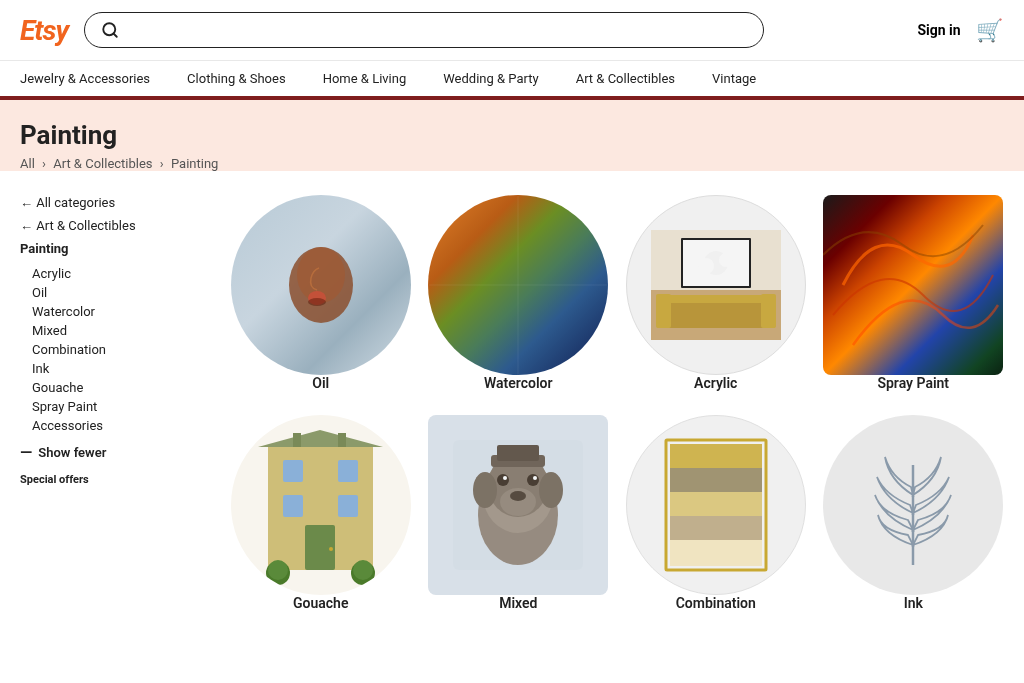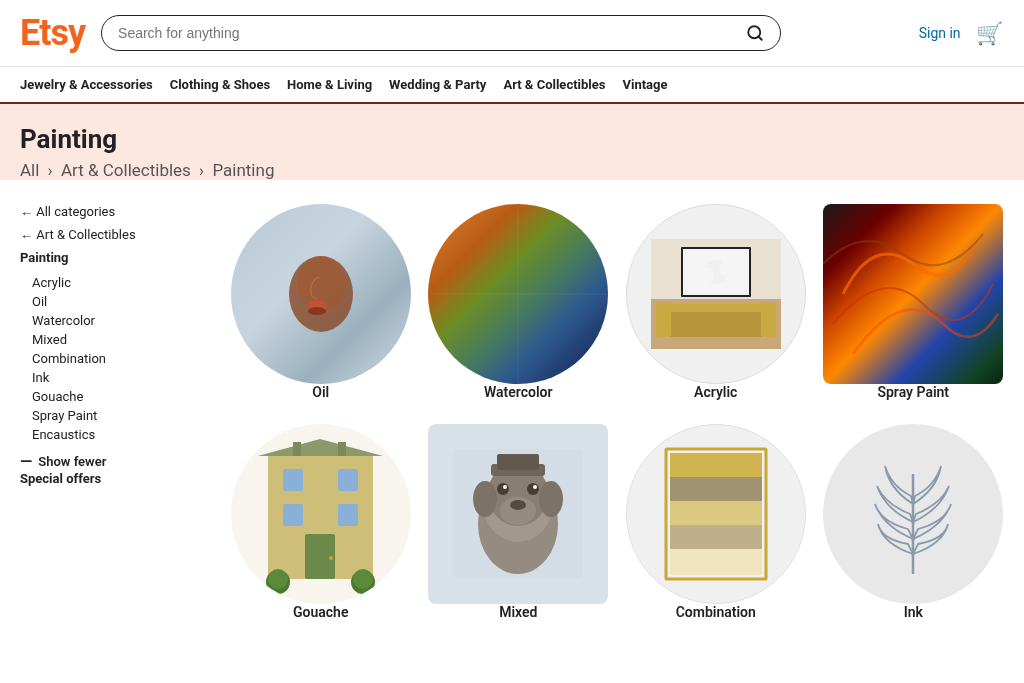--- a/index.html
+++ b/index.html
@@ -1,68 +1,67 @@
 <!DOCTYPE html>
 <html><head>
   <meta charset="utf-8">
   <style>
     * { box-sizing: border-box; margin: 0; padding: 0; }
     body { font-family: -apple-system, BlinkMacSystemFont, 'Segoe UI', Roboto, sans-serif; background: #fff; color: #222; font-size: 14px; }
 
     
     .header { display: flex; align-items: center; padding: 12px 20px; border-bottom: 1px solid #e8e8e8; gap: 16px; }
-    .logo { font-size: 36px; font-weight: bold; color: #f1641e; letter-spacing: -1px; white-space: nowrap; }
+    .logo { font-size: 28px; font-weight: bold; color: #f1641e; font-style: italic; letter-spacing: -1px; white-space: nowrap; }
     .search-bar { flex: 1; display: flex; align-items: center; border: 1.5px solid #222; border-radius: 24px; padding: 8px 16px; background: #fff; max-width: 680px; }
     .search-bar input { flex: 1; border: none; outline: none; font-size: 14px; background: transparent; }
     .search-icon-wrap { display: flex; align-items: center; color: #222; cursor: pointer; }
     .header-actions { display: flex; align-items: center; gap: 16px; margin-left: auto; white-space: nowrap; }
-    .sign-in-btn { font-size: 14px; font-weight: 400; color: #0369a1; cursor: pointer; text-decoration: none; }
+    .sign-in-btn { font-size: 14px; font-weight: 700; color: #000000; cursor: pointer; text-decoration: none; }
     .cart-icon { font-size: 22px; cursor: pointer; }
 
     
-    .nav { display: flex; gap: 17px; padding: 0 20px; border-bottom: 2px solid #7f1d1d; overflow-x: auto; font-weight: bold; }
+    .nav { display: flex; gap: 37px; padding: 0 20px; border-bottom: 4px solid #7f1d1d; overflow-x: auto; }
     .nav-item { padding: 10px 0; font-size: 13px; color: #222; cursor: pointer; white-space: nowrap; text-decoration: none; }
 
     
     .page-banner { background: #fce8e0; padding: 20px 20px 0 20px; }
     .page-title { font-size: 26px; font-weight: bold; color: #222; margin-bottom: 6px; }
-    .breadcrumb { font-size: 17px; color: #555; margin-bottom: 4px; }
+    .breadcrumb { font-size: 13px; color: #555; margin-bottom: 4px; }
     .breadcrumb a { color: #555; text-decoration: none; }
     .breadcrumb .sep { margin: 0 4px; }
     .results-count { font-size: 12px; color: #555; margin-bottom: 10px; }
     .info-icon { display: inline-block; width: 13px; height: 13px; border-radius: 50%; border: 1px solid #555; text-align: center; line-height: 12px; font-size: 10px; cursor: pointer; }
 
     
     .main-layout { display: flex; padding: 20px; gap: 30px; }
 
     
     .sidebar { width: 180px; flex-shrink: 0; }
     .sidebar-link { display: flex; gap: 6px; font-size: 13px; color: #222; cursor: pointer; margin-bottom: 8px; text-decoration: none; }
     .sidebar-category { font-size: 13px; font-weight: 700; color: #222; margin-bottom: 8px; margin-top: 4px; }
     .sidebar-subitem { font-size: 13px; color: #222; cursor: pointer; padding: 2px 0 2px 12px; display: block; text-decoration: none; }
     .show-fewer { display: flex; align-items: center; gap: 6px; font-size: 13px; font-weight: 600; cursor: pointer; margin-top: 8px; color: #222; }
     .show-fewer .dash { font-size: 16px; }
-    .special-offers { font-size: 13px; font-weight: 700; margin-top: 0; color: #222; }
+    .special-offers { font-size: 11px; font-weight: 700; margin-top: 11px; color: #222; }
 
     
     .content { flex: 1; }
     .grid { display: grid; grid-template-columns: repeat(4, 1fr); gap: 24px 16px; }
     .grid-item { display: flex; flex-direction: column; align-items: center; cursor: pointer; }
     .item-label { font-size: 14px; font-weight: 600; color: #222; text-align: center; }
 
     .circle-img { width: 180px; height: 180px; border-radius: 50%; overflow: hidden; position: relative; }
     .square-img { width: 180px; height: 180px; border-radius: 8px; overflow: hidden; position: relative; }
   </style>
 </head>
 <body>
 
 <header class="header">
   <div class="logo">Etsy</div>
   <div class="search-bar">
-    <input type="text" placeholder="Search for anything" style="">
     <span class="search-icon-wrap">
       <svg width="18" height="18" viewBox="0 0 24 24" fill="none" stroke="#222" stroke-width="2.5" stroke-linecap="round" stroke-linejoin="round">
         <circle cx="11" cy="11" r="8"></circle>
           <line x1="21" y1="21" x2="16.65" y2="16.65"></line>
       </svg>
     </span>
   </div>
   <div class="header-actions">
     <a class="sign-in-btn">Sign in</a>
     <span class="cart-icon">🛒</span>
@@ -100,21 +99,21 @@
     </a>
     <div class="sidebar-category">Painting</div>
     <a class="sidebar-subitem">Acrylic</a>
     <a class="sidebar-subitem">Oil</a>
     <a class="sidebar-subitem">Watercolor</a>
     <a class="sidebar-subitem">Mixed</a>
     <a class="sidebar-subitem">Combination</a>
     <a class="sidebar-subitem">Ink</a>
     <a class="sidebar-subitem">Gouache</a>
     <a class="sidebar-subitem">Spray Paint</a>
-    <a class="sidebar-subitem">Encaustics</a>
+    <a class="sidebar-subitem">Accessories</a>
     <div class="show-fewer">
       <span class="dash">—</span>
       <span>Show fewer</span>
     </div>
     <div class="special-offers">Special offers</div>
   </aside>
 
   <main class="content">
     <div class="grid">
 

